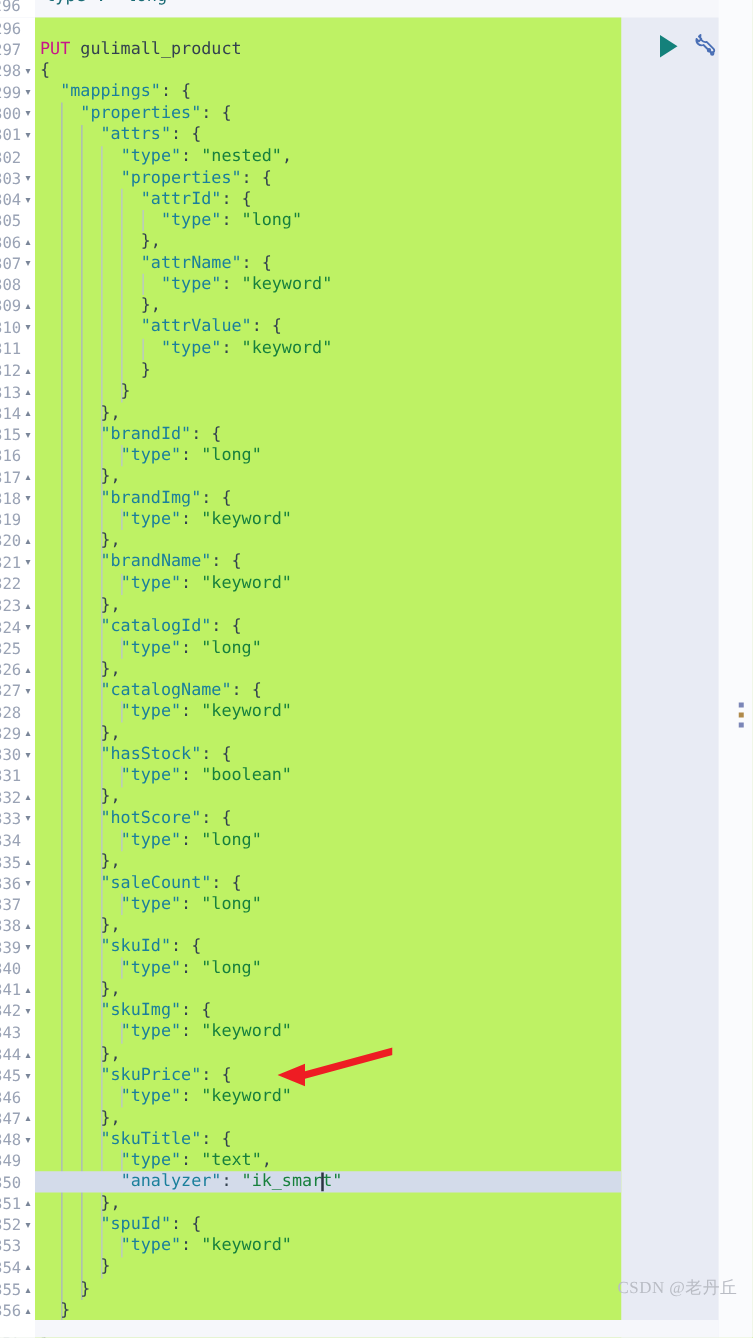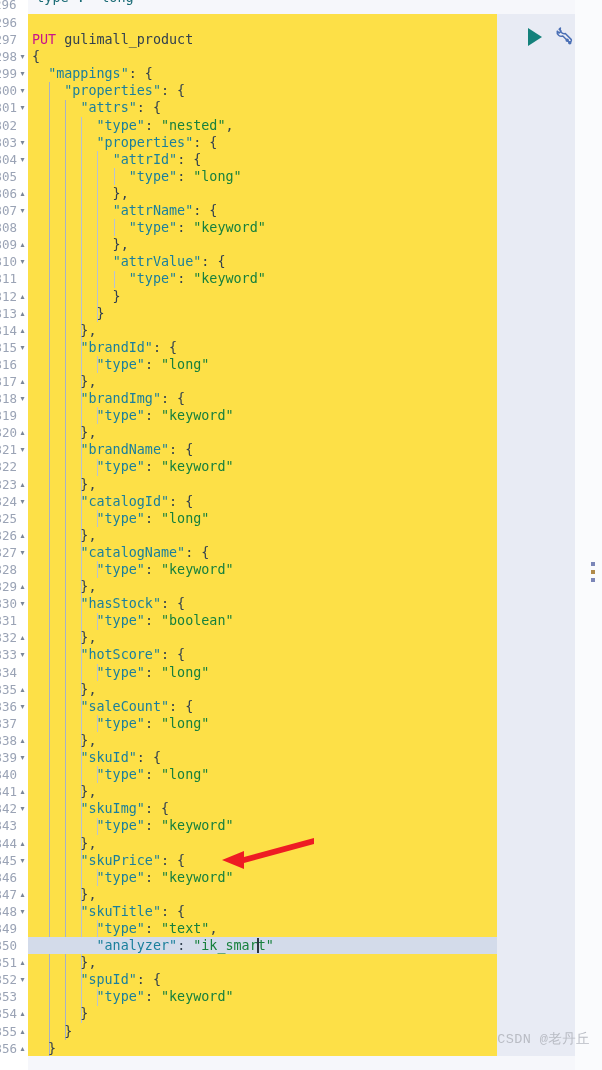--- a/index.html
+++ b/index.html
@@ -80,21 +80,21 @@
     text-align: center;
     font-size: 8px;
     color: #7a8699;
     font-family: "DejaVu Sans", sans-serif;
   }
 
   
   .code {
     position: absolute; left: 28px; top: 0;
     width: 469px; height: 1056px;
-    background: #fde047;
+    background: #bef264;
     overflow: hidden;
   }
   .code-row {
     position: relative;
     height: 17.1px;
     line-height: 17.1px;
     font-size: 13.4px;
     white-space: pre;
     color: #24292e;
   }
@@ -170,22 +170,22 @@
   .annot-arrow {
     position: absolute;
     left: 222px; top: 836px;
     width: 92px; height: 34px;
     pointer-events: none;
   }
 
   
   .watermark {
     position: absolute;
-    right: 12px; bottom: 22px;
-    font-family: Liberation Mono, monospace;
+    right: 12px; bottom: 31px;
+    font-family: Liberation Serif, serif;
     font-size: 13.5px;
     color: #b9bcc4;
     letter-spacing: 0.4px;
     white-space: nowrap;
   }
 
   
   .bottom-strip {
     position: absolute;
     left: 0; bottom: 0;

